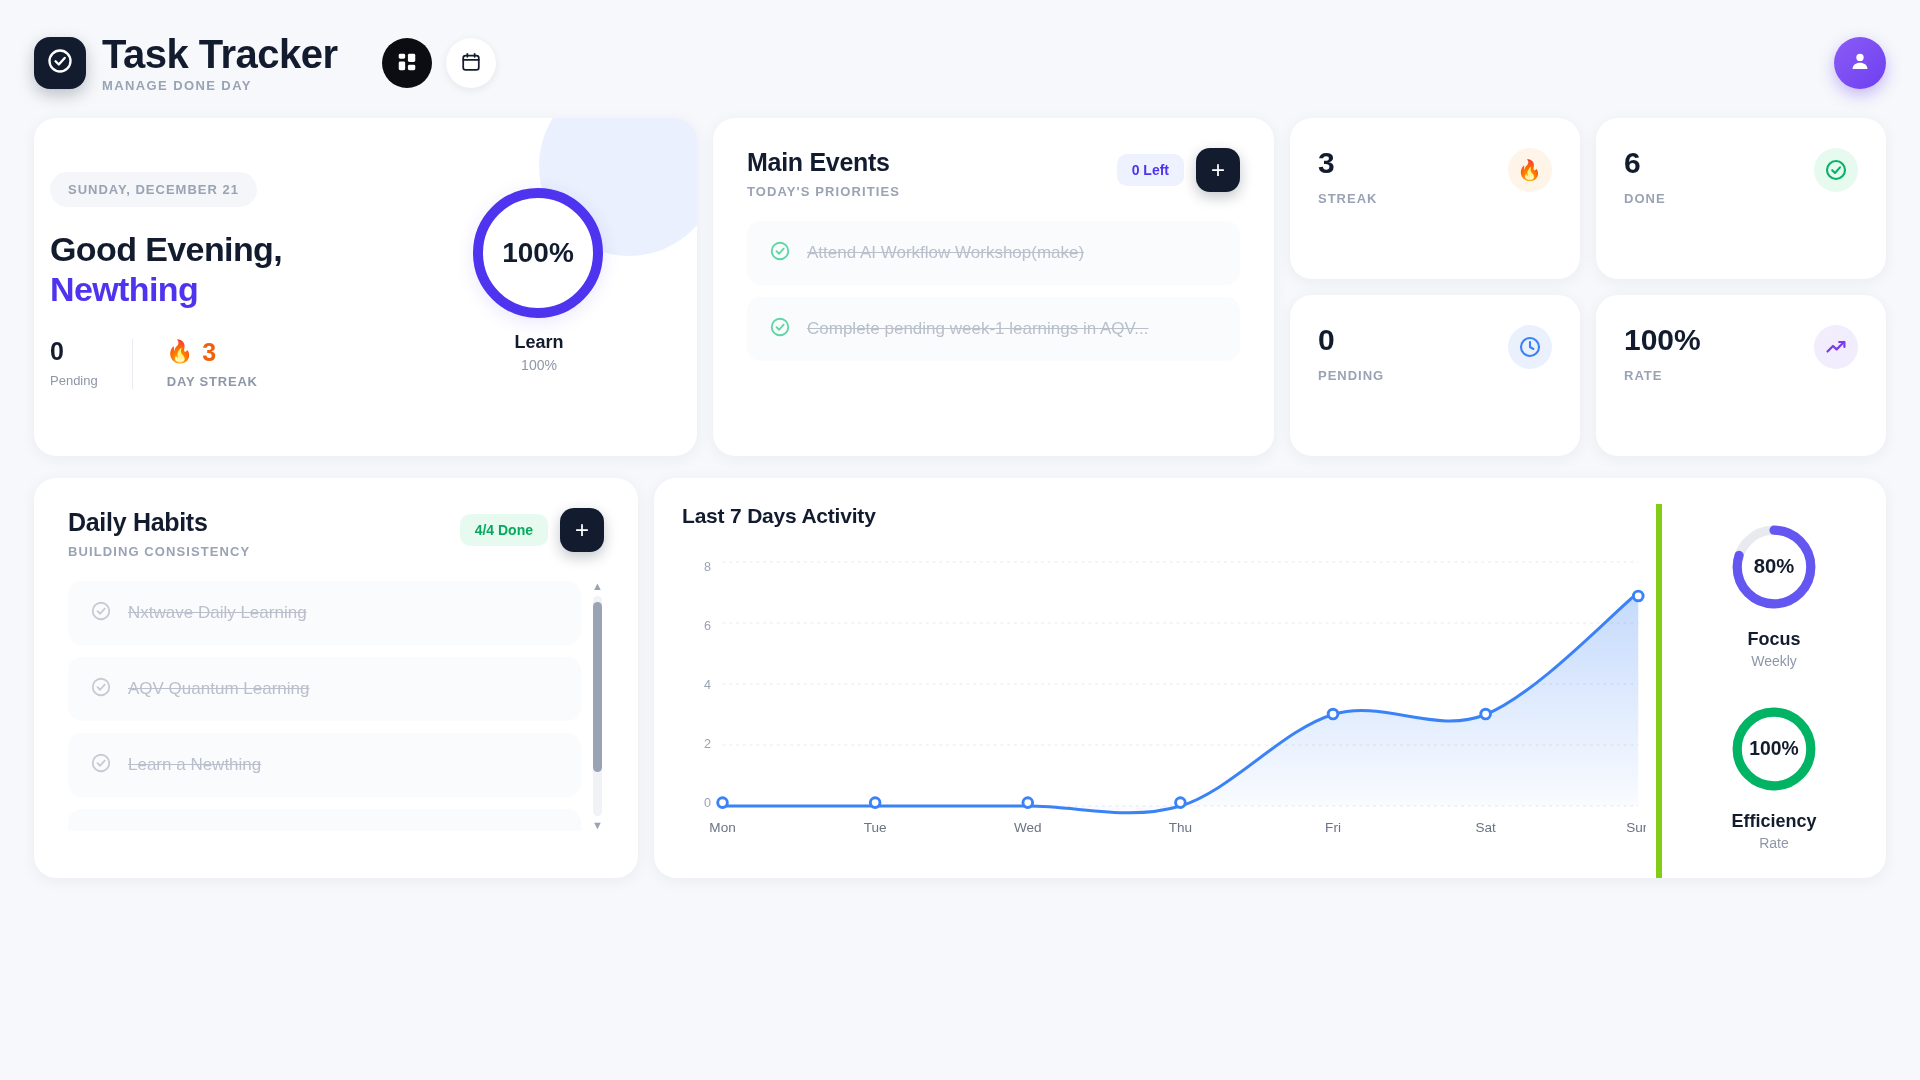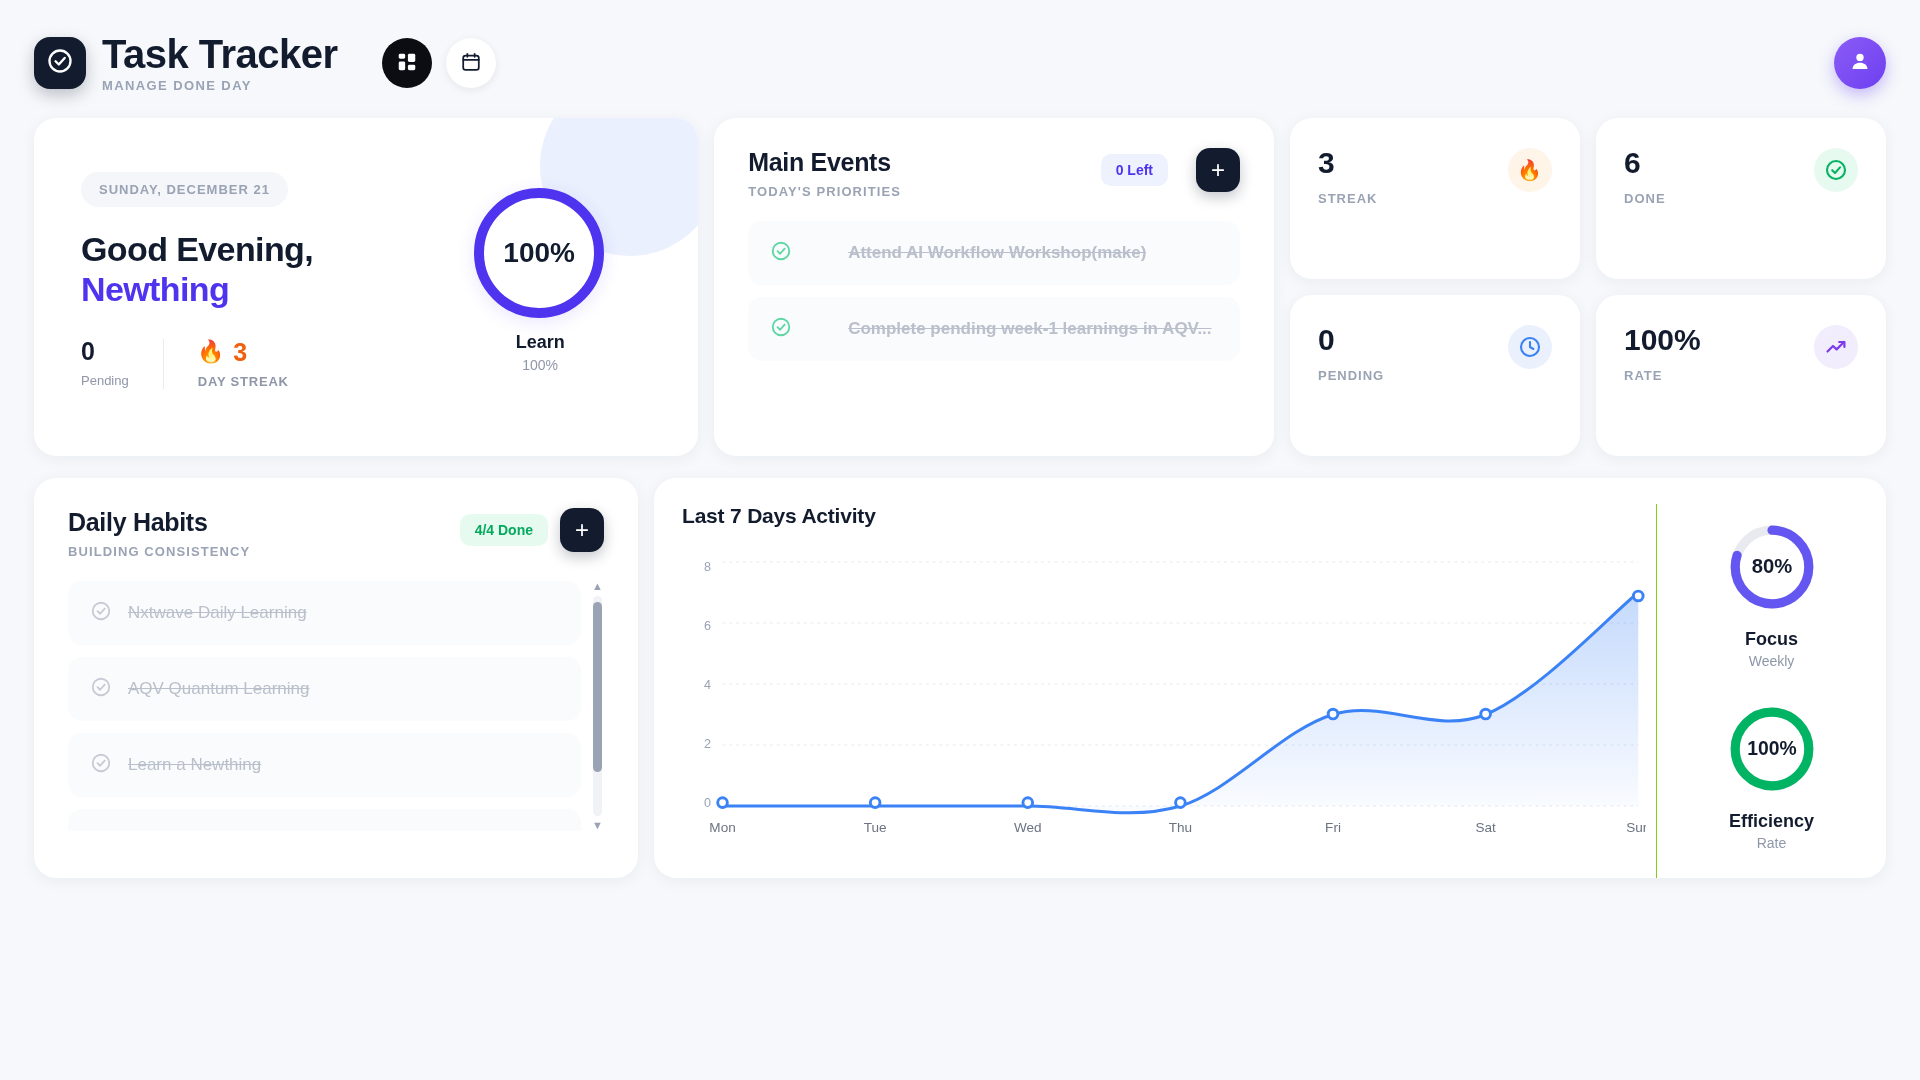--- a/index.html
+++ b/index.html
@@ -56,21 +56,21 @@
   .row-bottom { margin-top: 22px; }
 
   .card {
     background: #fff; border-radius: 22px;
     box-shadow: 0 3px 16px rgba(25,40,70,.055);
   }
 
   
   .greet {
     width: 716px; height: 338px; position: relative; overflow: hidden;
-    padding: 54px 40px 0 47px;
+    padding: 54px 40px 0 16px;
   }
   .greet-blob {
     position: absolute; right: -22px; top: -42px;
     width: 180px; height: 180px; border-radius: 50%;
     background: #eaf0fd;
   }
   .date-pill {
     display: inline-block; background: #f4f6f9; color: #9aa3b4;
     font-size: 13px; font-weight: bold; letter-spacing: 1px;
     padding: 10px 18px; border-radius: 20px;
@@ -99,40 +99,40 @@
   }
   .ring-num { font-size: 28px; font-weight: bold; color: #131c2e; }
   .ring-cap { font-size: 18px; font-weight: bold; color: #131c2e; margin-top: 14px; }
   .ring-sub { font-size: 14px; color: #8e97a8; margin-top: 4px; }
 
   
   .events { width: 604px; height: 338px; padding: 30px 34px; }
   .ev-head { display: flex; align-items: flex-start; }
   .ev-title { font-size: 25px; font-weight: bold; color: #131c2e; letter-spacing: -.3px; }
   .ev-sub { font-size: 13px; font-weight: bold; color: #9aa3b4; letter-spacing: 1.1px; margin-top: 7px; }
-  .ev-actions { margin-left: auto; display: flex; align-items: center; gap: 28px; }
+  .ev-actions { margin-left: auto; display: flex; align-items: center; gap: 12px; }
   .pill-left {
     background: #eef1fe; color: #4f34ef; font-size: 14px; font-weight: bold;
     padding: 8px 15px; border-radius: 10px;
   }
   .add-btn {
     width: 44px; height: 44px; border-radius: 14px; background: #131c2e;
     color: #fff; border: none; font-size: 24px; cursor: pointer;
     display: flex; align-items: center; justify-content: center;
     box-shadow: 0 5px 14px rgba(19,28,46,.25);
   }
   .ev-list { margin-top: 22px; display: flex; flex-direction: column; gap: 12px; }
   .ev-item {
     background: #fafbfc; border-radius: 14px; height: 64px;
     display: flex; align-items: center; padding: 0 22px; gap: 16px;
     cursor: pointer;
   }
   .ev-text {
     font-size: 17px; color: #b9bfcb; text-decoration: line-through;
-    font-weight: 700; white-space: nowrap; overflow: hidden; text-overflow: ellipsis; margin-left: 40px;
+    font-weight: 400; white-space: nowrap; overflow: hidden; text-overflow: ellipsis;
   }
 
   
   .stats-col { display: flex; flex-direction: column; gap: 16px; }
   .stat-pair { display: flex; gap: 16px; }
   .stat {
     width: 290px; height: 161px; padding: 30px 28px;
     display: flex; align-items: flex-start;
   }
   .stat-val { font-size: 30px; font-weight: bold; color: #131c2e; line-height: 1; }
@@ -170,21 +170,21 @@
   .sb-arrow { color: #9aa3b4; font-size: 11px; line-height: 1; }
   .sb-track { flex: 1; width: 9px; margin: 4px 0; background: #f0f2f5; border-radius: 5px; position: relative; }
   .sb-thumb { position: absolute; top: 6px; left: 0; width: 9px; height: 170px; background: #9aa3b4; border-radius: 5px; }
 
   
   .activity { flex: 1; height: 400px; padding: 26px 0 0 0; display: flex; }
   .act-main { flex: 1; padding: 0 10px 0 24px; }
   .act-title { font-size: 21px; font-weight: bold; color: #131c2e; letter-spacing: -.2px; padding-left: 4px; }
   .chart-box { position: relative; margin-top: 22px; height: 300px; }
   .gauges {
-    width: 230px; border-left: 1px solid #84cc16;
+    width: 230px; border-left: 6px solid #84cc16;
     display: flex; flex-direction: column; align-items: center;
     justify-content: center; gap: 34px; padding-bottom: 10px;
   }
   .gauge-item { text-align: center; }
   .gauge-name { font-size: 18px; font-weight: bold; color: #131c2e; margin-top: 12px; }
   .gauge-sub { font-size: 14px; color: #8e97a8; margin-top: 3px; }
 </style>
 </head>
 <body>
 

